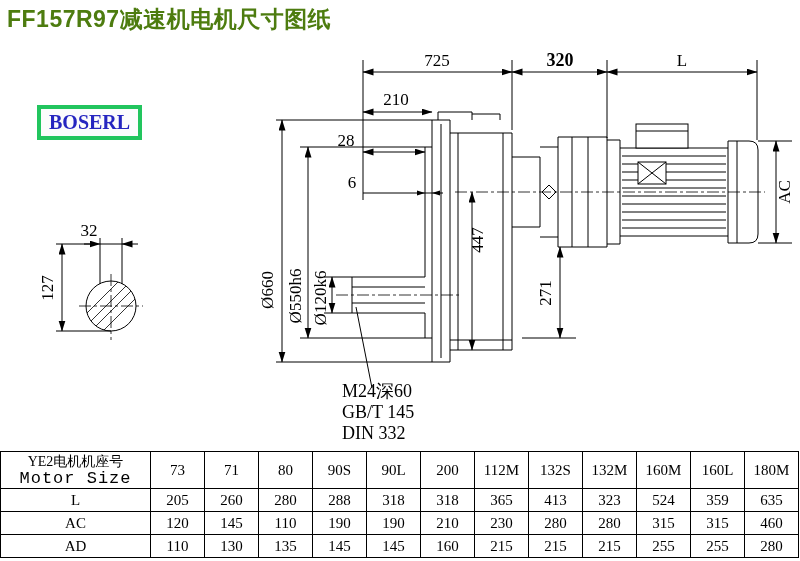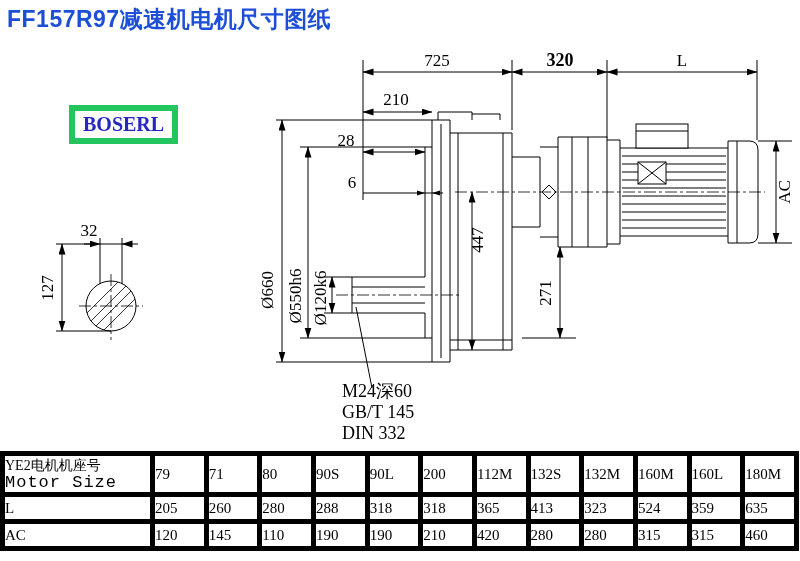--- a/index.html
+++ b/index.html
@@ -2,41 +2,41 @@
 <html><head>
 <meta charset="utf-8">
 <style>
   html,body{margin:0;padding:0;}
   body{
     width:800px;height:561px;position:relative;background:#fff;overflow:hidden;
     font-family:"Liberation Sans",sans-serif;
   }
   .title{
     position:absolute;top:4px;left:7px;font-size:23px;font-weight:bold;
-    color:#1d4ed8;letter-spacing:0.5px;
+    color:#4d7c0f;letter-spacing:0.5px;
   }
   .logo{
-    position:absolute;top:105px;left:37px;border:6px solid #22c55e;
+    position:absolute;top:105px;left:37px;border:4px solid #22c55e;
     padding:0 8px;background:#fcfcfc;
     font-family:"Liberation Serif",serif;font-weight:bold;font-size:20px;
-    color:#2626c0;line-height:27px;margin-left:32px;
+    color:#2626c0;line-height:27px;
   }
   svg.drawing{position:absolute;top:0;left:0;}
   .strokes line,.strokes path,.strokes rect,.strokes circle{stroke:#000;fill:none;stroke-width:1;}
   .strokes .wf{fill:#fff;}
   .strokes .cl{stroke-dasharray:12 3 3 3;stroke-width:0.8;}
   .strokes .hatch{stroke-width:0.8;}
   .fills path{fill:#000;stroke:none;}
   .txt text{font-family:"Liberation Serif",serif;font-size:17px;fill:#000;stroke:none;}
   .txt text.b{font-weight:bold;font-size:18px;}
   .txt text.note{font-size:18px;}
   .tablewrap{position:absolute;top:451px;left:0;width:800px;}
   table{border-collapse:collapse;width:799px;table-layout:fixed;
     font-family:"Liberation Serif",serif;font-size:15px;color:#000;}
-  th,td{border:5px solid #000000;text-align:left;vertical-align:middle;
+  th,td{border:1px solid #000000;text-align:center;vertical-align:middle;
     padding:0;height:22px;font-weight:normal;overflow:hidden;}
   tr.header th{height:36px;}
   th.corner div{line-height:17px;font-size:14px;}
   th.corner .en{font-family:"Liberation Mono",monospace;font-size:17px;letter-spacing:1px;}
 </style>
 </head>
 <body>
 
 <div class="title">FF157R97减速机电机尺寸图纸</div>
 <div class="logo">BOSERL</div>
@@ -204,21 +204,21 @@
   <table>
     <colgroup>
         <col style="width:150px">
       </colgroup>
     <thead>
       <tr class="header">
         <th class="corner">
           <div>YE2电机机座号</div>
           <div class="en">Motor Size</div>
         </th>
-      <th>79</th>
+      <th>73</th>
           <th>71</th>
           <th>80</th>
           <th>90S</th>
           <th>90L</th>
           <th>200</th>
           <th>112M</th>
           <th>132S</th>
           <th>132M</th>
           <th>160M</th>
           <th>160L</th>
@@ -242,22 +242,37 @@
           <td>635</td>
         </tr>
         <tr>
           <th>AC</th>
           <td>120</td>
           <td>145</td>
           <td>110</td>
           <td>190</td>
           <td>190</td>
           <td>210</td>
-          <td>420</td>
+          <td>230</td>
           <td>280</td>
           <td>280</td>
           <td>315</td>
           <td>315</td>
           <td>460</td>
         </tr>
+        <tr>
+          <th>AD</th>
+          <td>110</td>
+          <td>130</td>
+          <td>135</td>
+          <td>145</td>
+          <td>145</td>
+          <td>160</td>
+          <td>215</td>
+          <td>215</td>
+          <td>215</td>
+          <td>255</td>
+          <td>255</td>
+          <td>280</td>
+        </tr>
       </tbody>
   </table>
 </div>
 
 </body></html>

